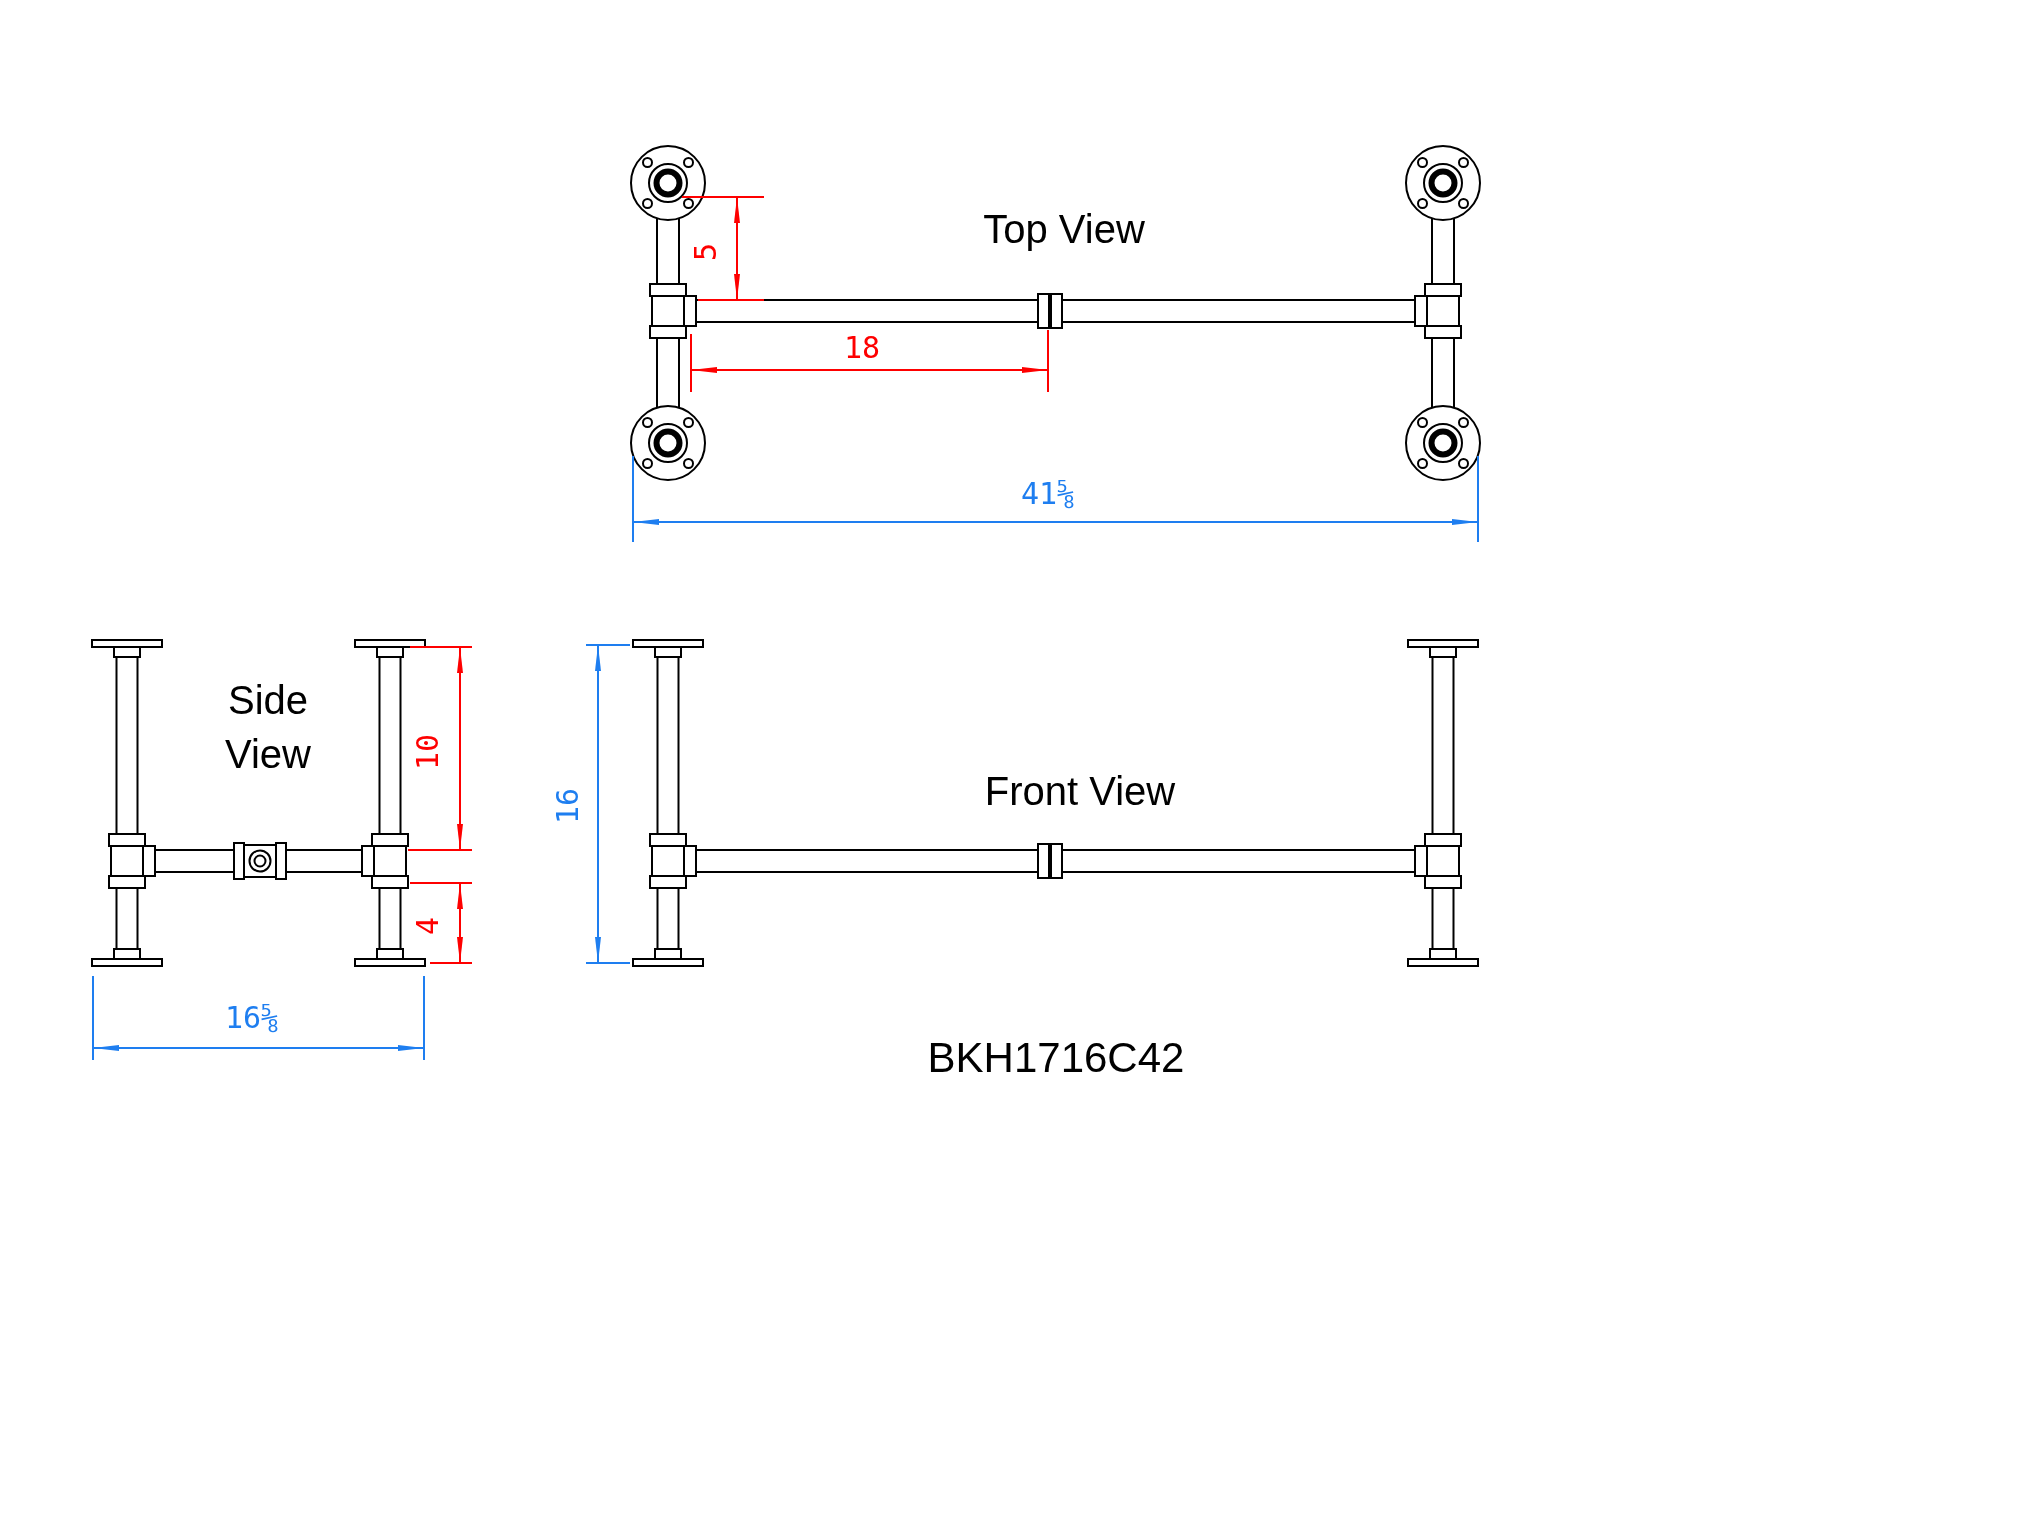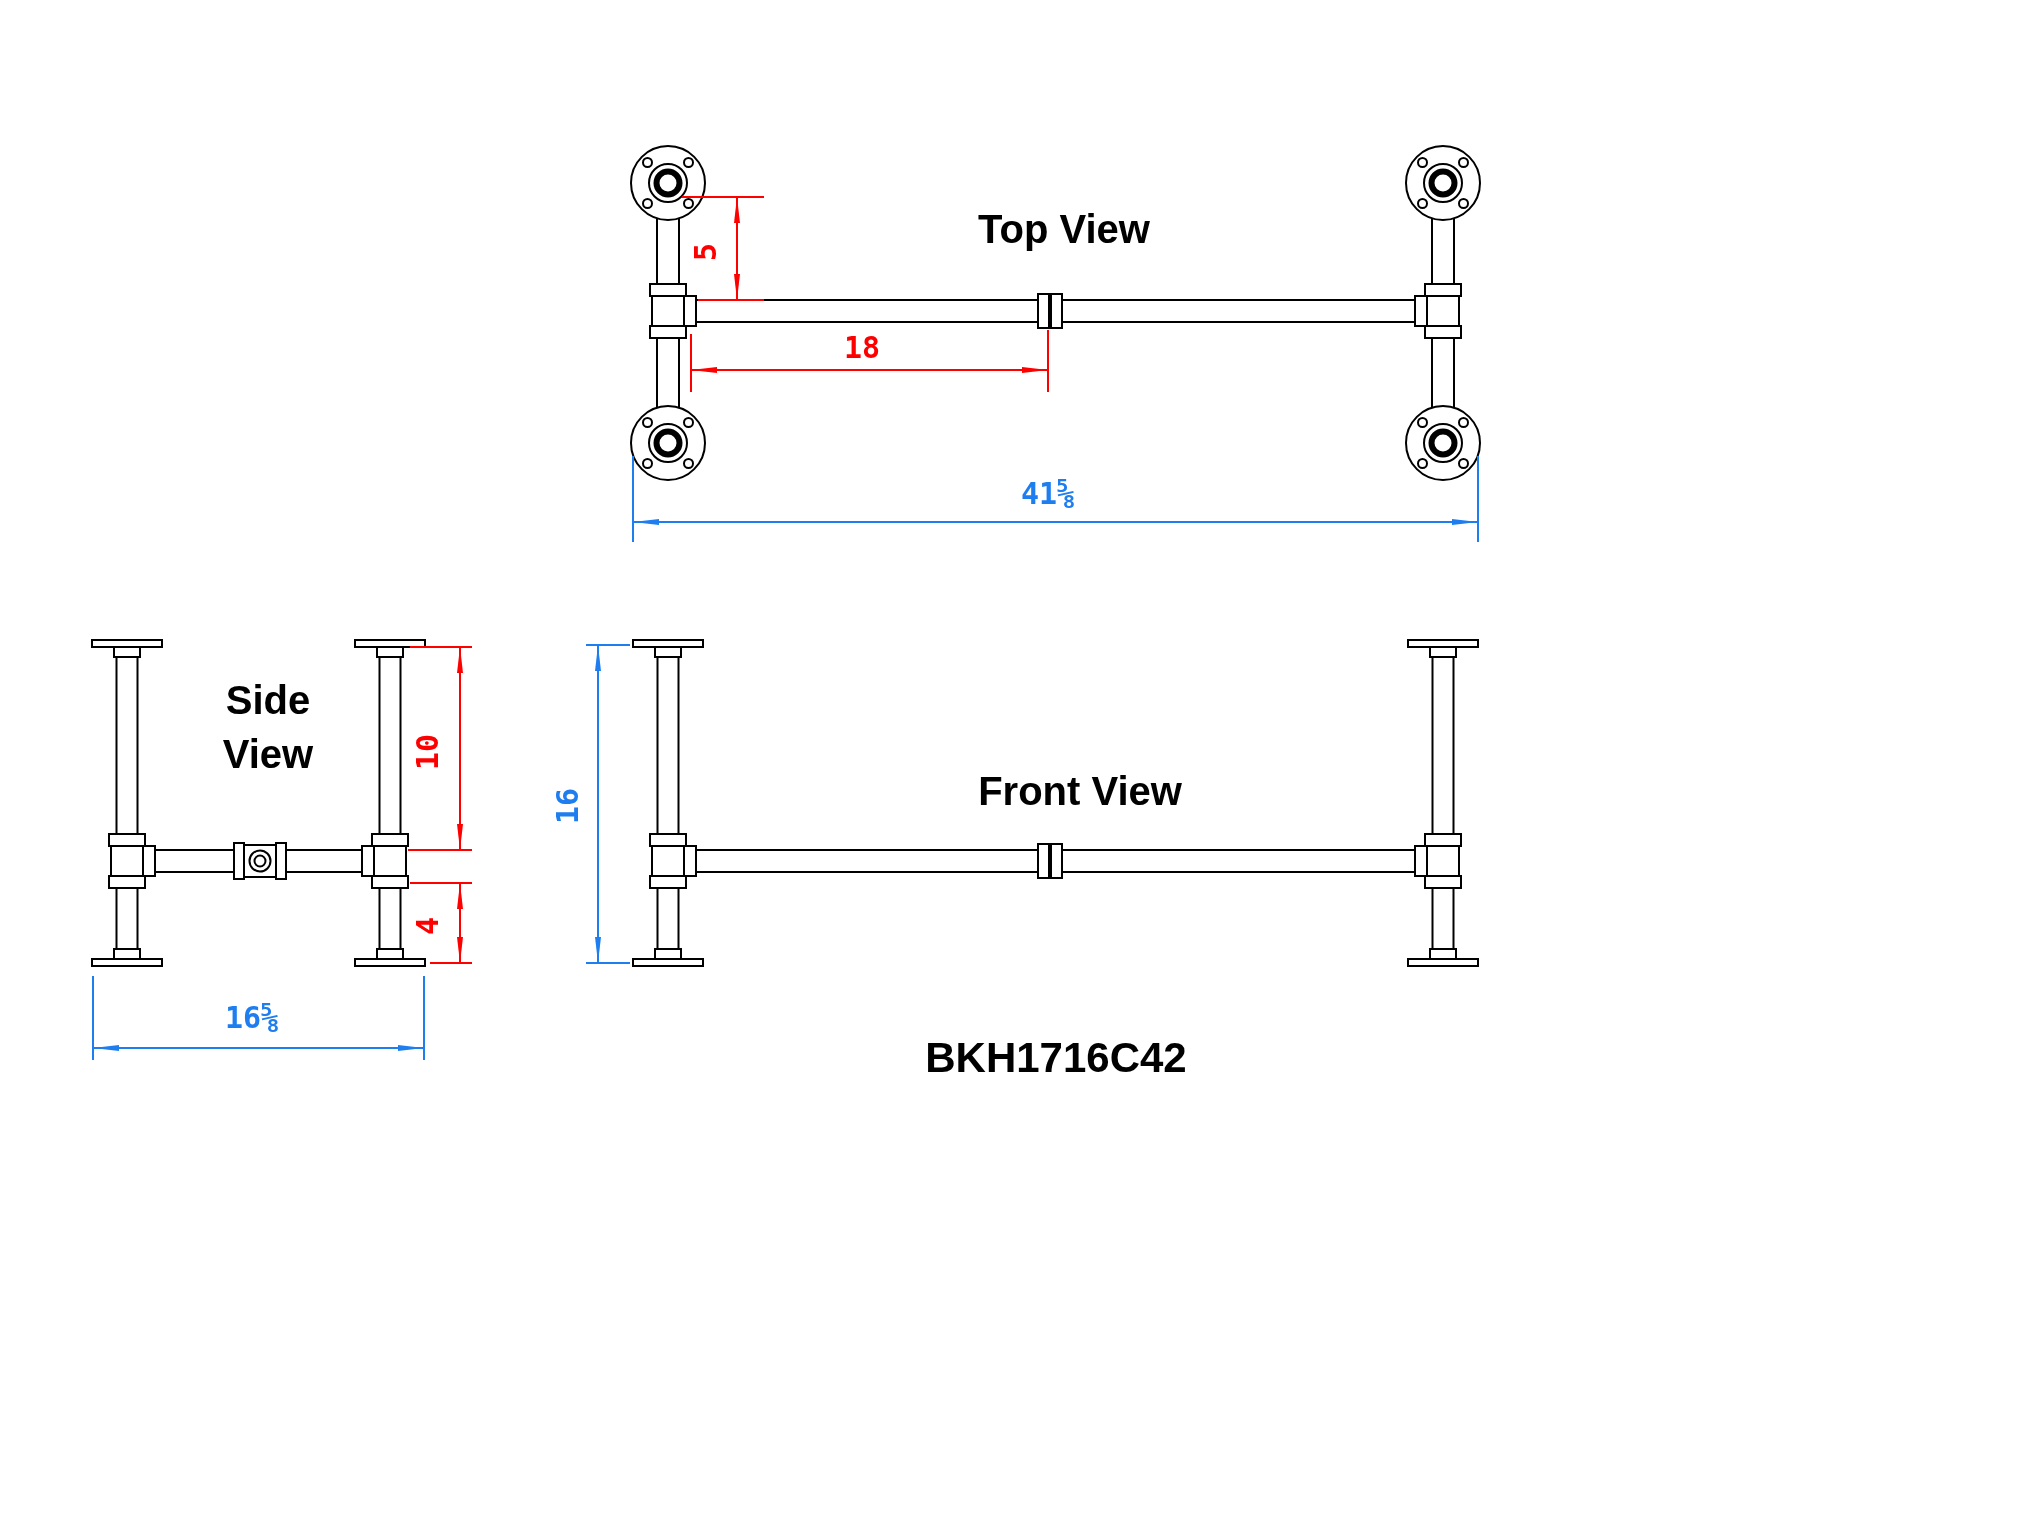--- a/index.html
+++ b/index.html
@@ -2,21 +2,21 @@
 <html style="--color-line: #000000; --color-dim-red: #fe0000; --color-dim-blue: #1e7ef0; --color-background: #ffffff;"><head>
 <meta charset="utf-8">
 <style>
   :root{
     --color-line:#000000;
     --color-dim-red:#fe0000;
     --color-dim-blue:#1e7ef0;
     --color-background:#ffffff;
   }
   html,body{margin:0;padding:0;background:var(--color-background);}
-  .stage{width:1808px;height:1523px;position:relative;background:var(--color-background);overflow:hidden;font-weight:bold;}
+  .stage{width:1808px;height:1523px;position:relative;background:var(--color-background);overflow:hidden;}
   svg{display:block;}
   .s{stroke:var(--color-line);stroke-width:2;fill:none;}
   .w{fill:#ffffff;}
   .red{stroke:var(--color-dim-red);stroke-width:2;fill:none;}
   .blue{stroke:var(--color-dim-blue);stroke-width:2;fill:none;}
   .mr{fill:var(--color-dim-red);}
   .mb{fill:var(--color-dim-blue);}
   text{text-anchor:middle;}
   .lbl{font-family:"Liberation Sans",sans-serif;font-size:40px;fill:var(--color-line);}
   .code{font-family:"Liberation Sans",sans-serif;font-size:42px;fill:var(--color-line);}

